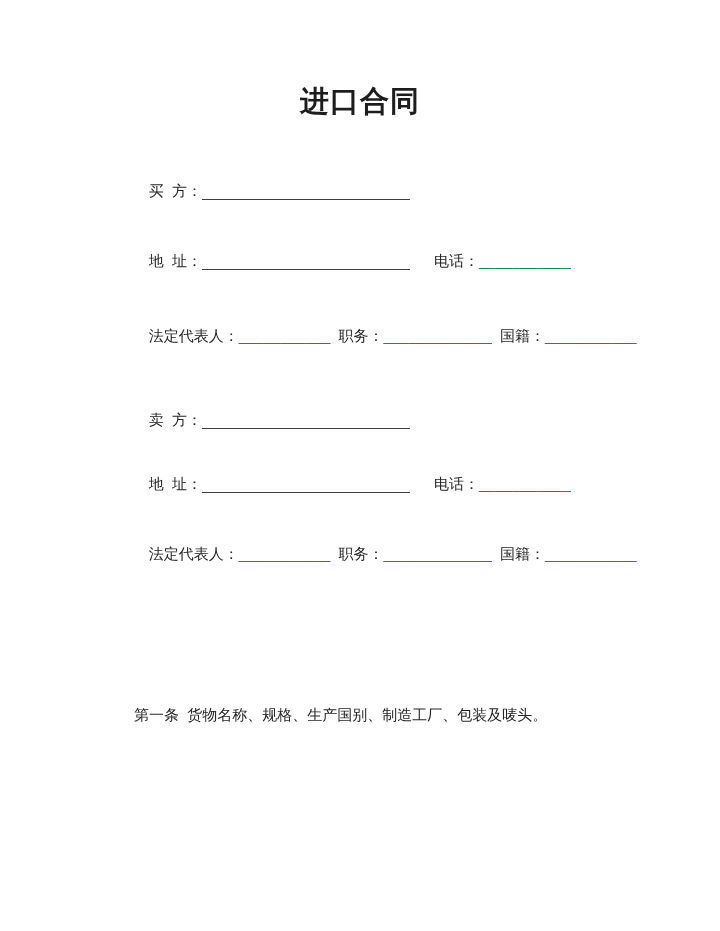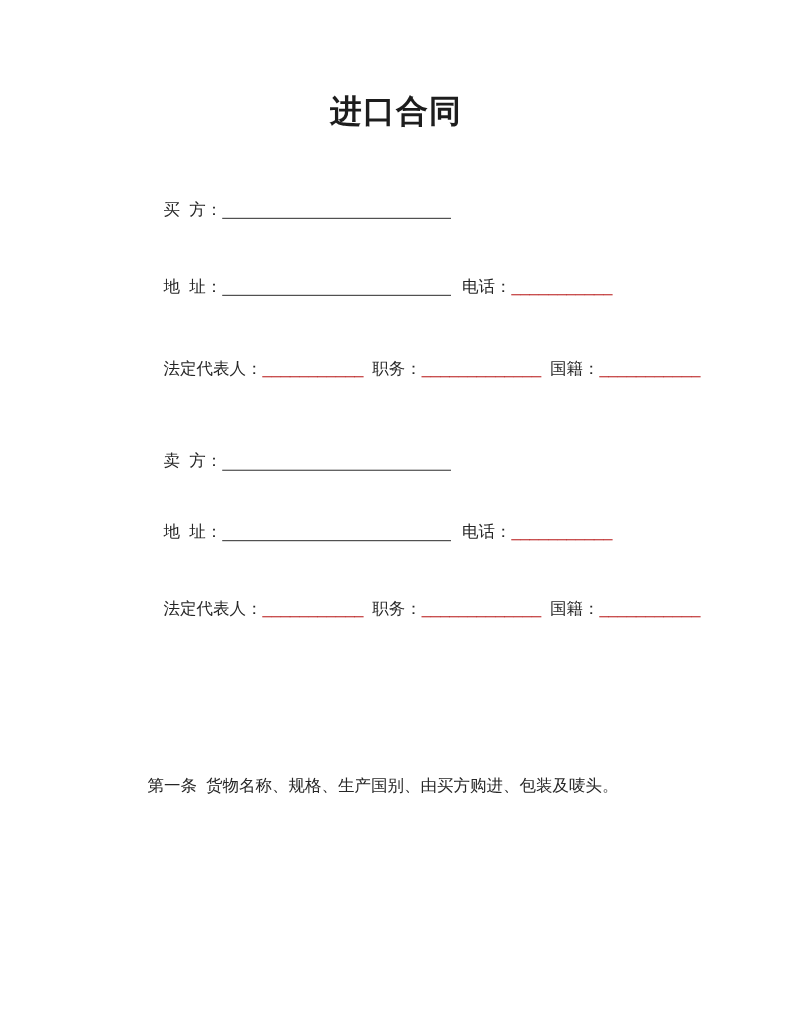--- a/index.html
+++ b/index.html
@@ -34,22 +34,22 @@
     white-space: pre;
   }
   .lbl { white-space: pre; text-align: center; }
   .blank-line {
     display: inline-block;
     height: 15px;
     border-bottom: 1px solid #3f3f3f;
     vertical-align: -4px;
   }
   .w208 { width: 208px; }
-  .us { color: #b91c1c; letter-spacing: 0; white-space: pre; }
-  .ml10 { margin-left: 10px; }
+  .us { color: #15803d; letter-spacing: 0; white-space: pre; }
+  .ml10 { margin-left: 24px; }
   .ml8 { margin-left: 8px; margin-top: 20px; }
   .para {
     position: absolute;
     left: 103px;
     width: 548px;
     line-height: 32px;
     text-indent: 31px;
     white-space: pre-wrap;
     color: #262626;
   }
@@ -79,16 +79,16 @@
 
   <div class="row" style="top:451px">
     <span class="lbl">地  址：</span><span class="blank-line w208"></span><span class="lbl ml10">电话：</span><span class="us">___________</span>
   </div>
 
   <div class="row" style="top:521px">
     <span class="lbl">法定代表人：</span><span class="us">___________</span><span class="lbl ml8">职务：</span><span class="us">_____________</span><span class="lbl ml8">国籍：</span><span class="us">___________</span>
   </div>
 
 
-  <div class="para" style="top:699px">第一条  货物名称、规格、生产国别、由买方购进、包装及唛头。</div>
+  <div class="para" style="top:699px">第一条  货物名称、规格、生产国别、制造工厂、包装及唛头。</div>
 
 
 </div>
 
 </body></html>

